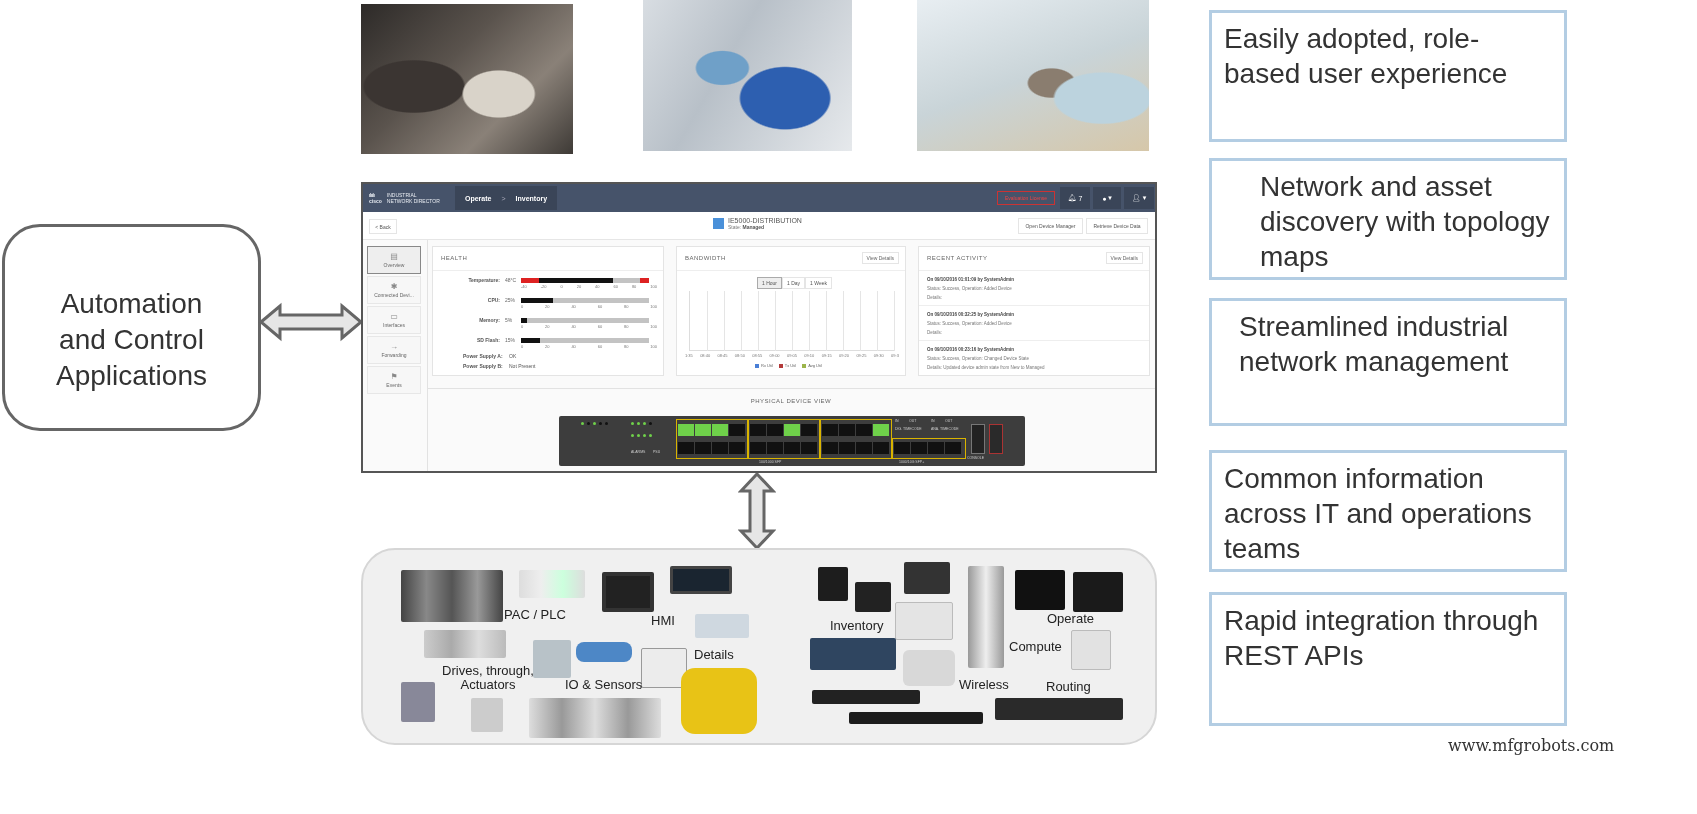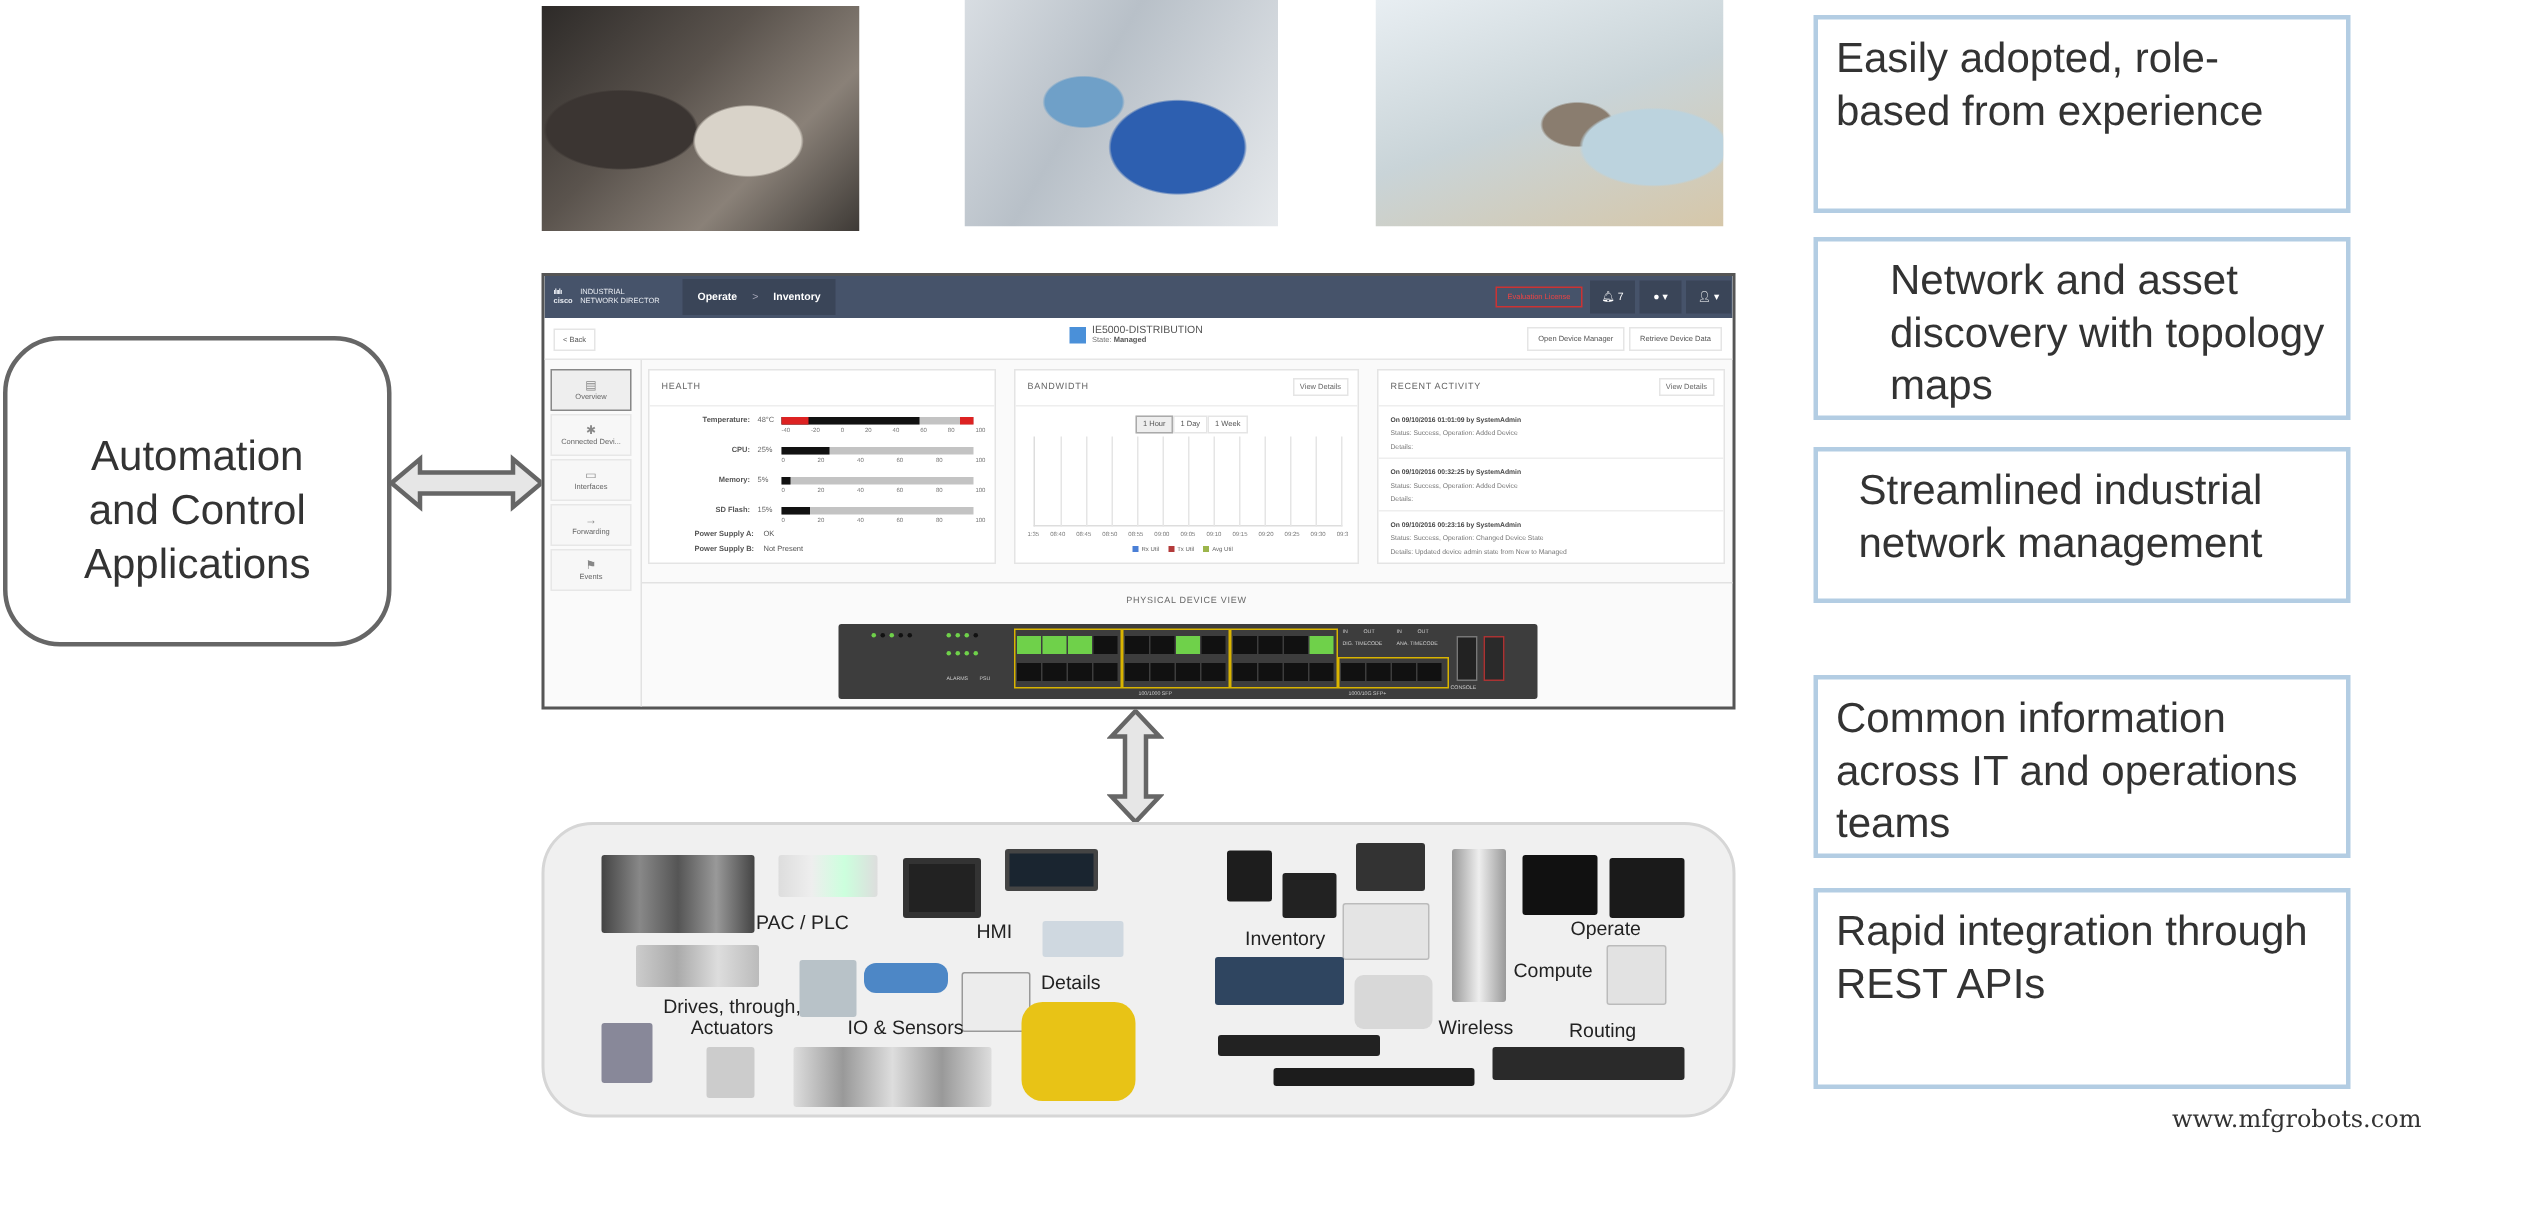--- a/index.html
+++ b/index.html
@@ -440,26 +440,26 @@
   <div class="prod-img" style="left:632px;top:148px;width:128px;height:22px;background:#2a2a2a;"></div>
 
   <div class="dlabel" style="left:467px;top:69px;">Inventory</div>
   <div class="dlabel" style="left:684px;top:62px;">Operate</div>
   <div class="dlabel" style="left:646px;top:90px;">Compute</div>
   <div class="dlabel" style="left:596px;top:128px;">Wireless</div>
   <div class="dlabel" style="left:683px;top:130px;">Routing</div>
 </div>
 
 <div class="feat" style="top:10px;height:132px;">
-  <span>Easily adopted, role-based from experience</span>
+  <span>Easily adopted, role-based user experience</span>
 </div>
 <div class="feat" style="top:158px;height:122px;padding-left:48px;">
   <span>Network and asset discovery with topology maps</span>
 </div>
-<div class="feat" style="top:298px;height:104px;padding-left:27px;">
+<div class="feat" style="top:298px;height:128px;padding-left:27px;">
   <span>Streamlined industrial network management</span>
 </div>
 <div class="feat" style="top:450px;height:122px;">
   <span>Common information across IT and operations teams</span>
 </div>
 <div class="feat" style="top:592px;height:134px;">
   <span>Rapid integration through REST APIs</span>
 </div>
 
 <div class="watermark">www.mfgrobots.com</div>

